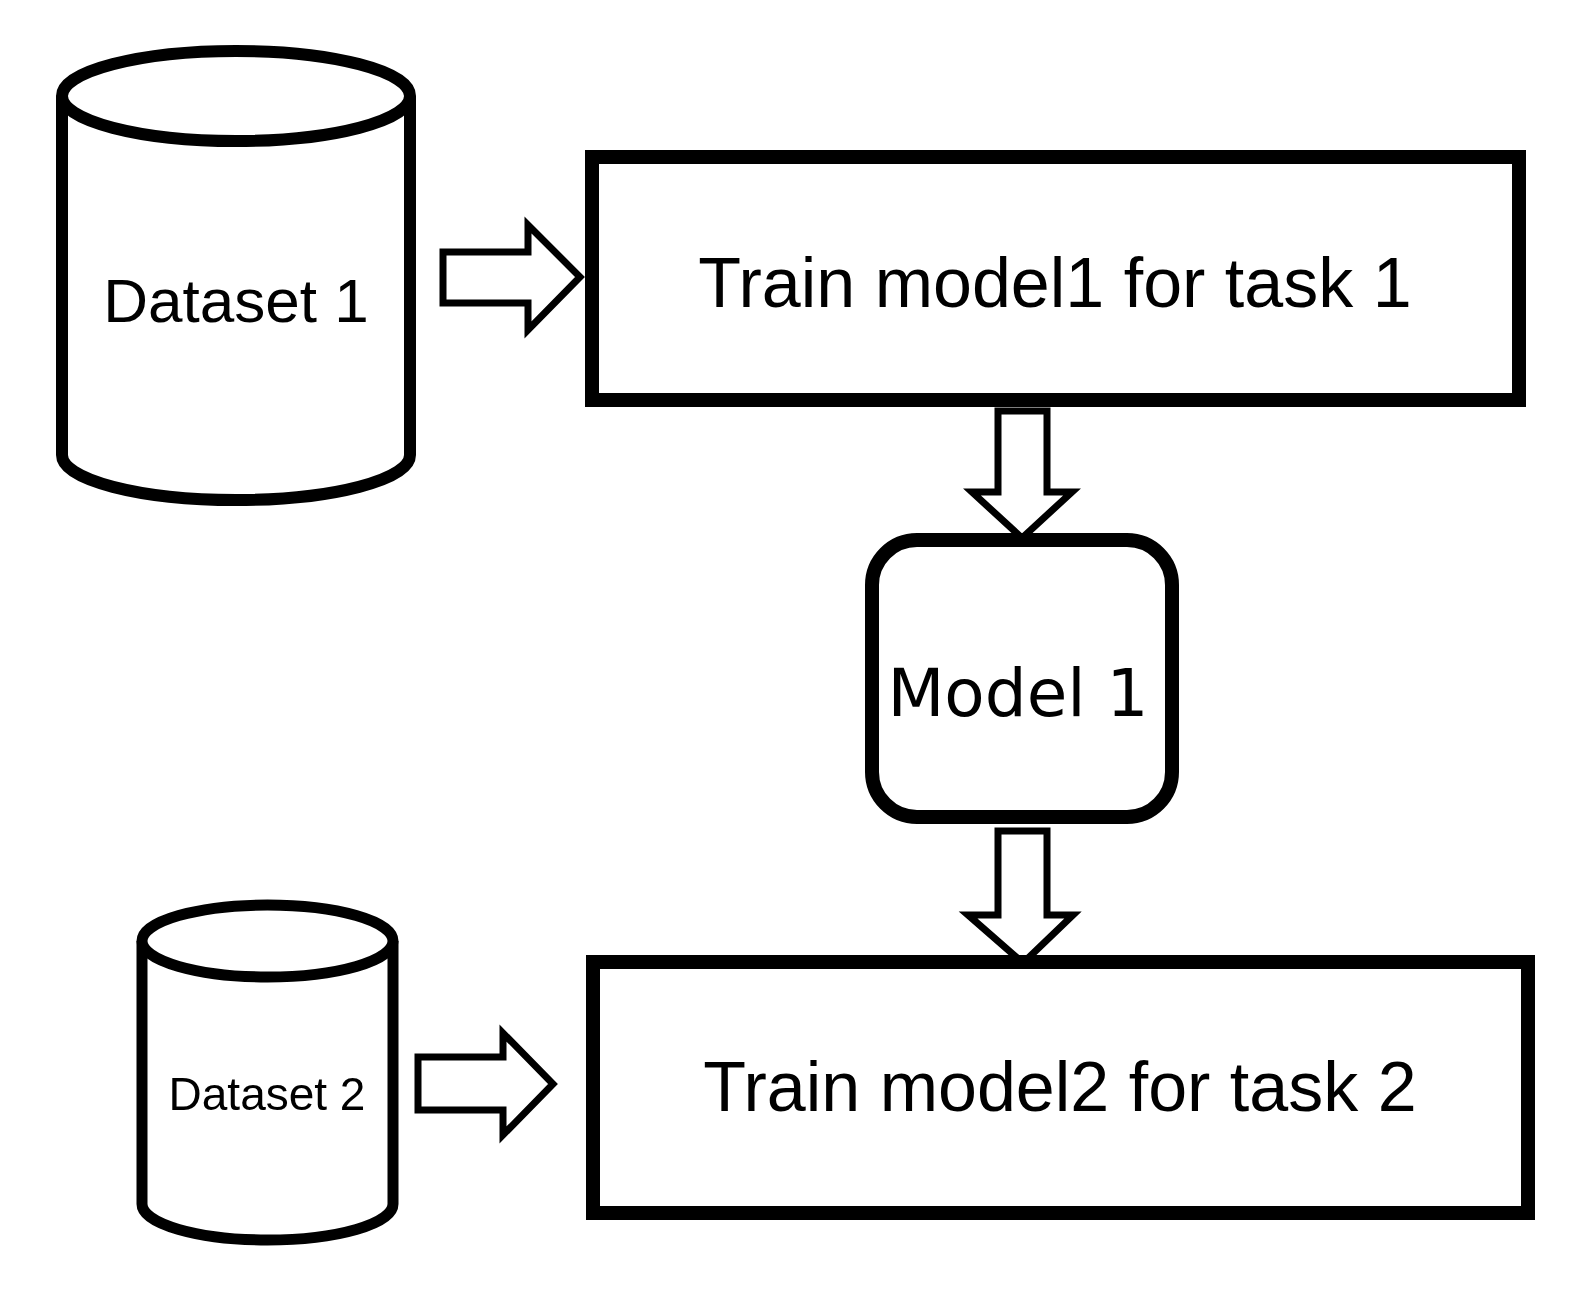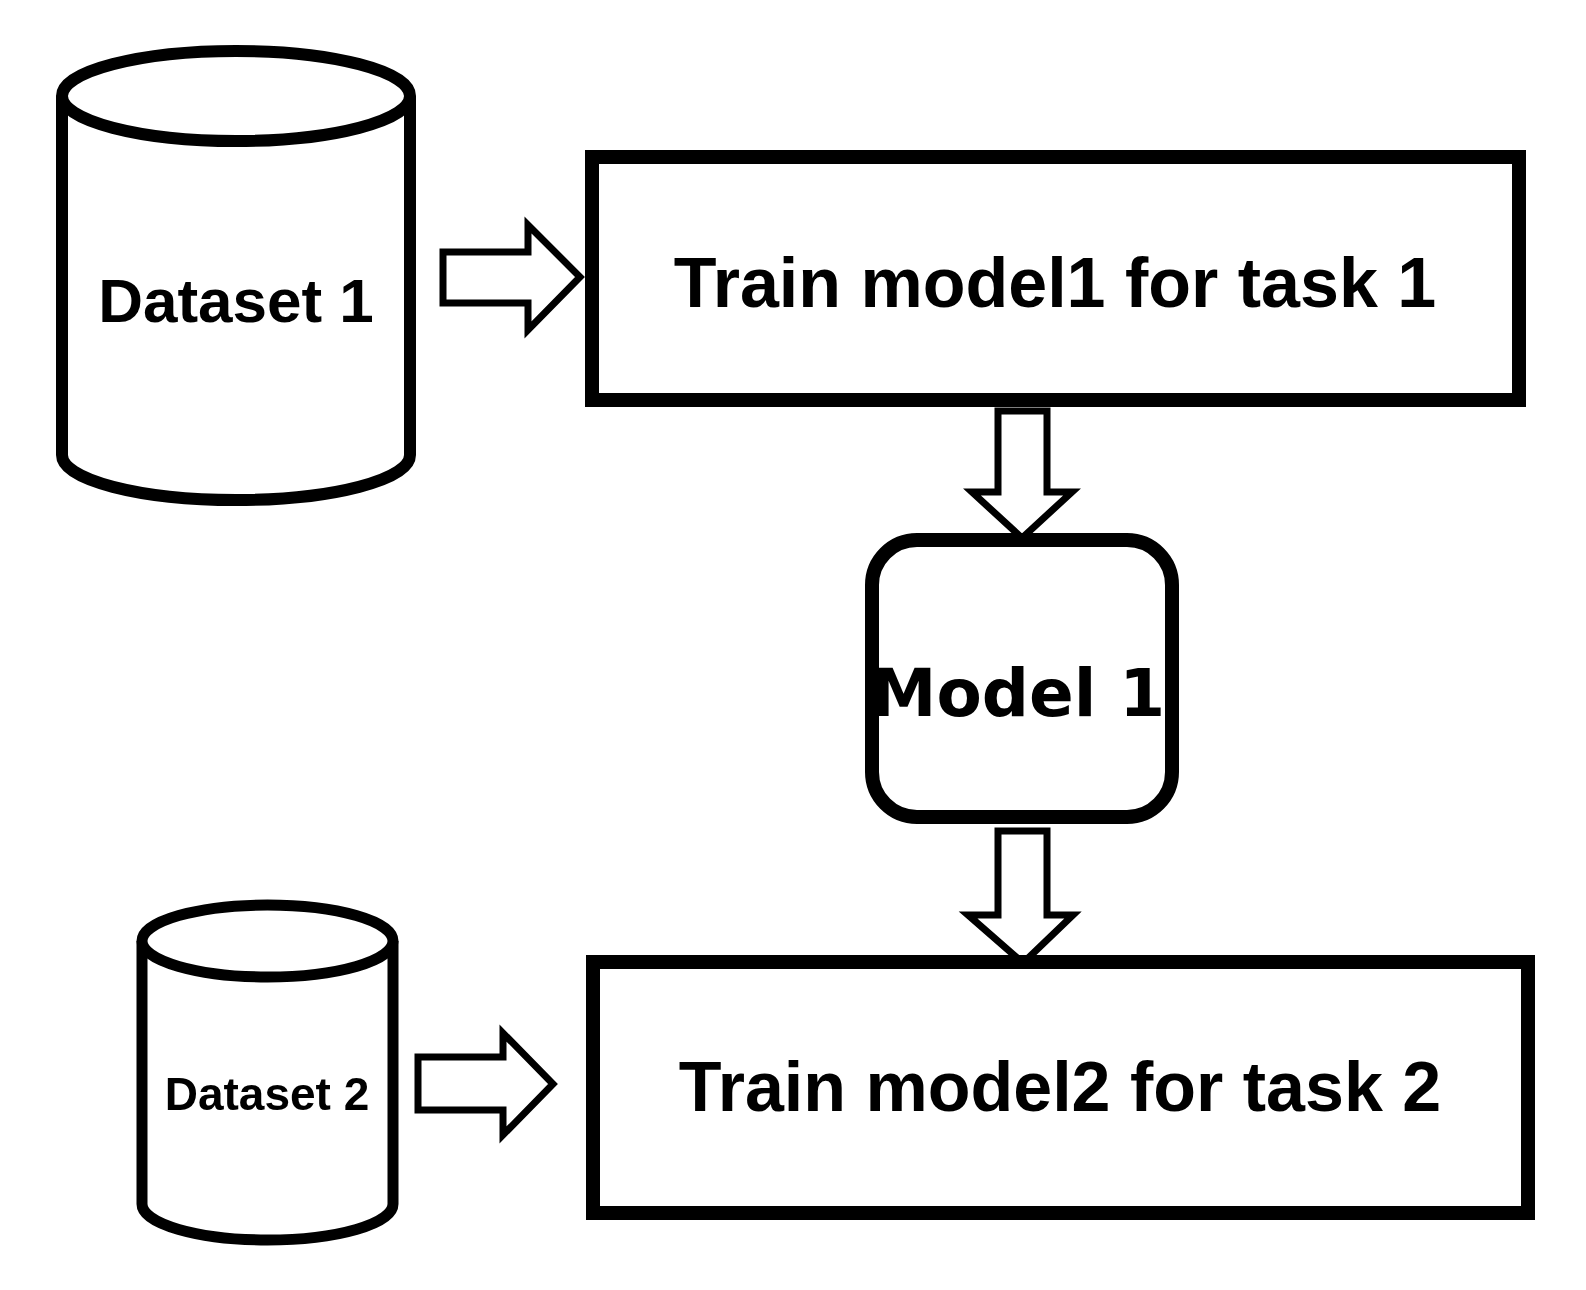--- a/index.html
+++ b/index.html
@@ -6,21 +6,20 @@
     margin: 0;
     padding: 0;
     background: #ffffff;
   }
   .stage {
     position: relative;
     width: 1586px;
     height: 1290px;
     background: #ffffff;
     overflow: hidden;
-    font-weight: bold;
   }
   svg { display: block; }
   .shape {
     fill: #ffffff;
     stroke: #000000;
   }
   .thick { stroke-width: 14px; }
   .cyl   { stroke-width: 12px; }
   .cyl2  { stroke-width: 11px; }
   .arrow {

